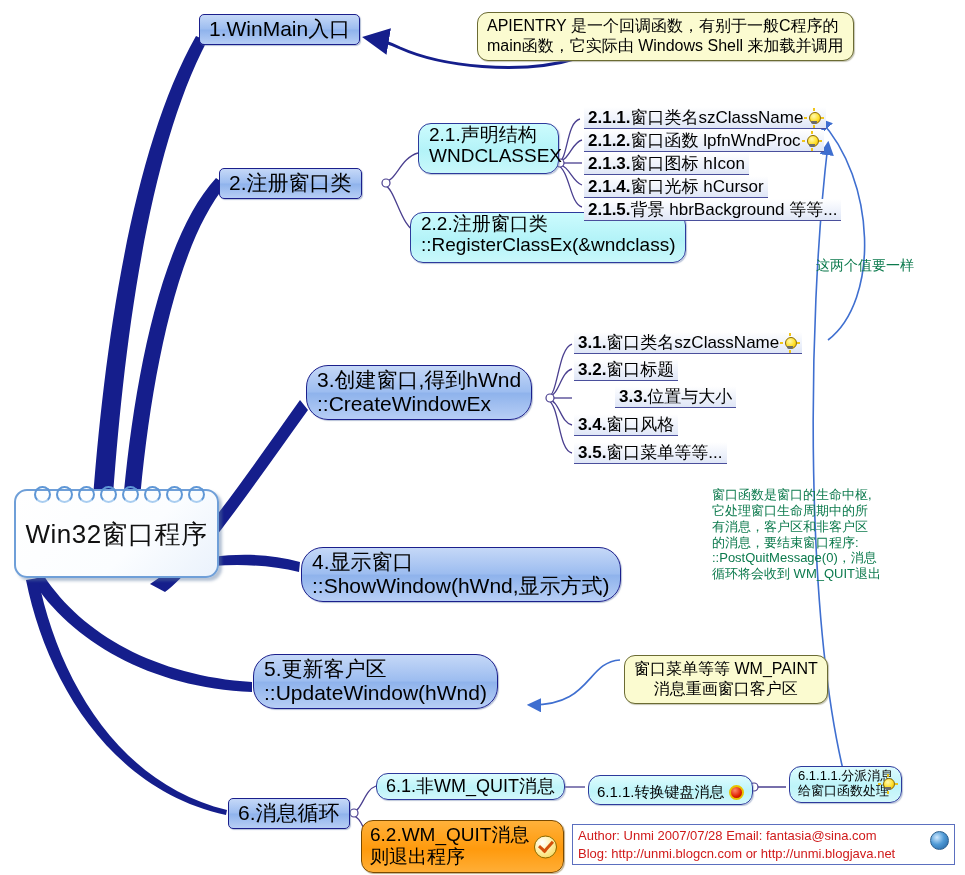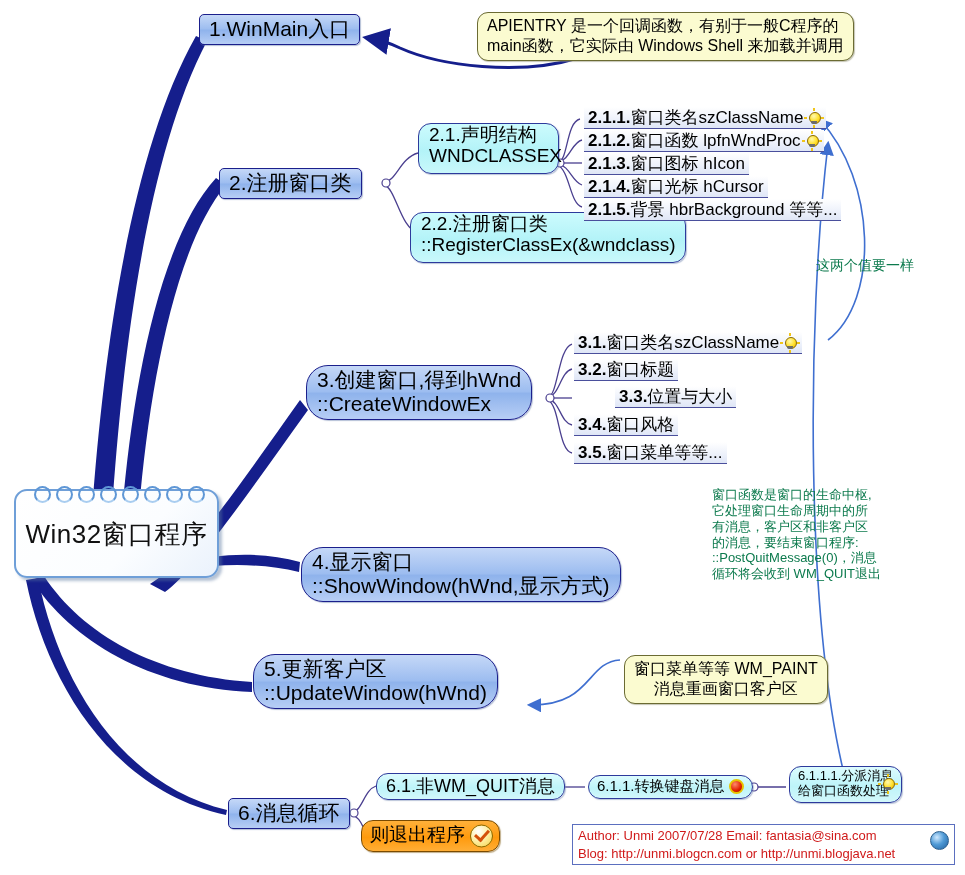--- a/index.html
+++ b/index.html
@@ -94,21 +94,21 @@
   
   .pill{
     border:1px solid #2d3a9c;
     border-radius:12px;
     background:linear-gradient(180deg,#ddfcfe 0%,#bdf4f9 55%,#d3f8fb 100%);
     color:#000;
     font-size:18px;
     padding:2px 9px 3px 9px;
     box-shadow:1px 1px 1px rgba(120,140,180,.5);
   }
-  .pill.sm{font-size:15px;padding:2px 8px 3px 8px;}
+  .pill.sm{font-size:15px;padding:8px 8px 3px 8px;}
   .pill.xs{font-size:13px;padding:2px 8px 3px 8px;line-height:1.15;}
 
   
   #root-node{
     position:absolute;
     left:14px; top:489px;
     width:205px; height:89px;
     border:2px solid #6f9fd8;
     border-radius:13px;
     background:linear-gradient(135deg,#ffffff 0%,#fbfdff 60%,#eaf2fc 100%);
@@ -339,20 +339,21 @@
   <div class="node leaf" style="left:574px;top:414px;">
     <span class="num">3.4.</span><span>窗口风格</span>
   </div>
   <div class="node leaf" style="left:574px;top:442px;">
     <span class="num">3.5.</span><span>窗口菜单等等...</span>
   </div>
 
   <div class="node pill" style="left:376px;top:773px;">6.1.非WM_QUIT消息</div>
 
   <div class="node orange" style="left:361px;top:820px;">
+    <div>6.2.WM_QUIT消息</div>
     <div>则退出程序</div>
     <span class="checkicon"></span>
   </div>
 
   <div class="node pill sm" style="left:588px;top:775px;">
     <span>6.1.1.转换键盘消息</span><span class="reddot"></span>
   </div>
 
   <div class="node pill xs" style="left:789px;top:766px;">
     <div>6.1.1.1.分派消息</div>

